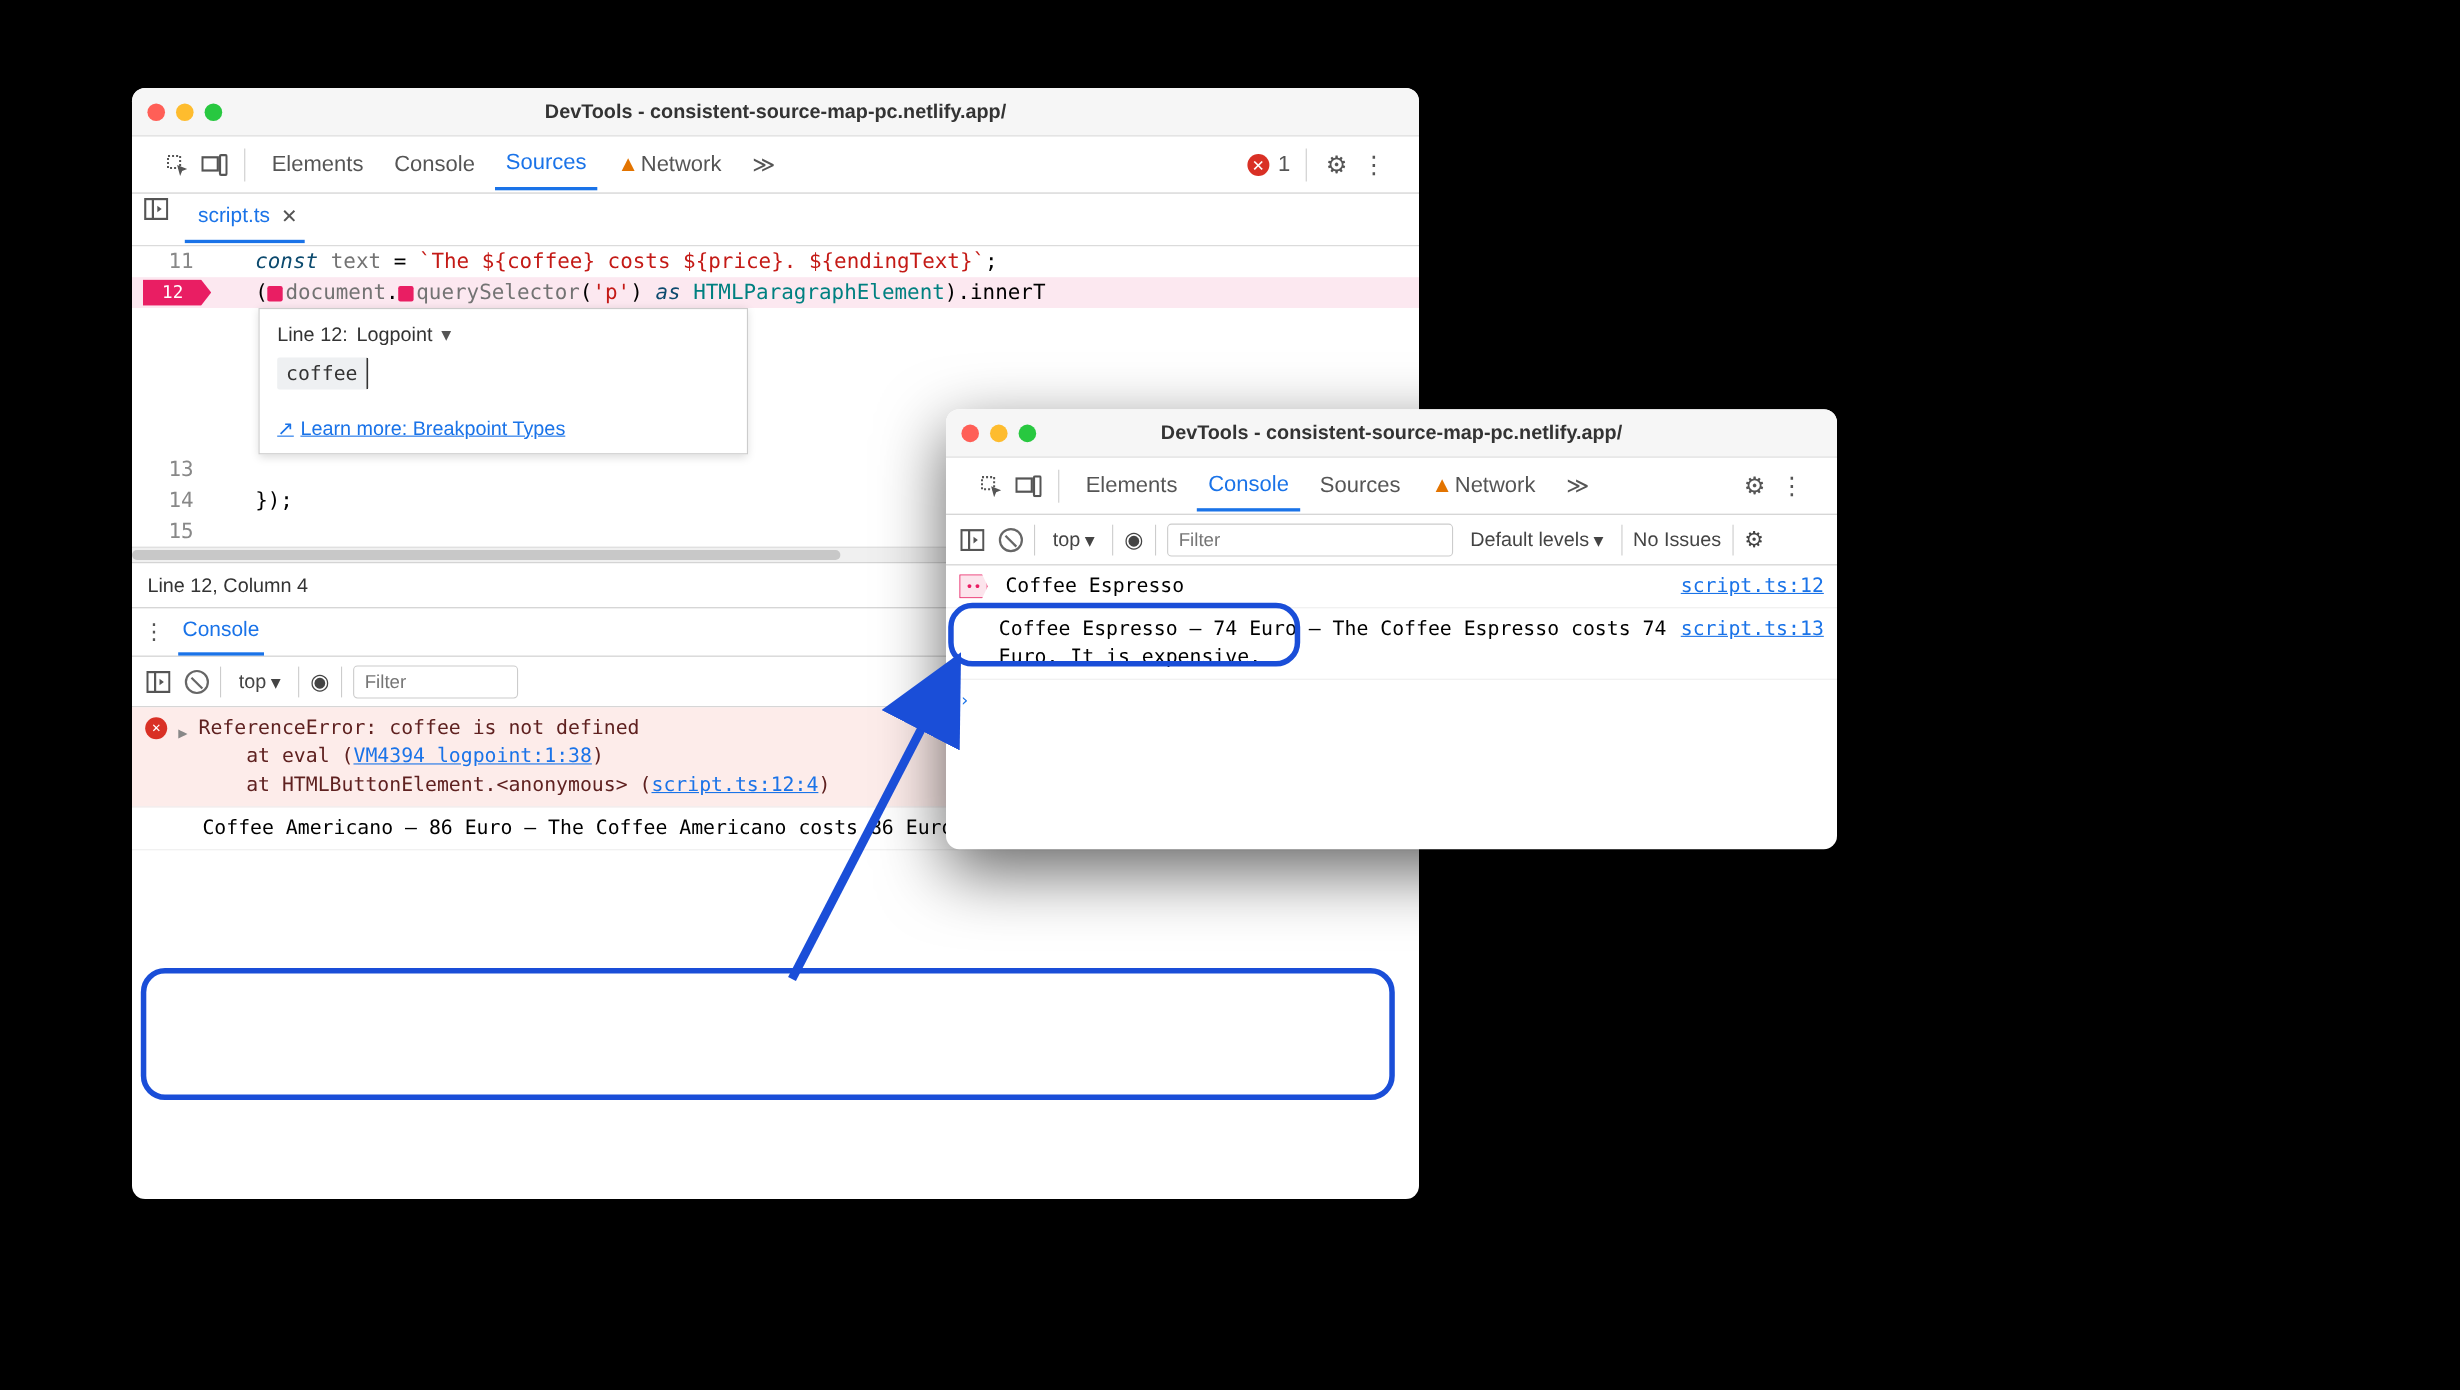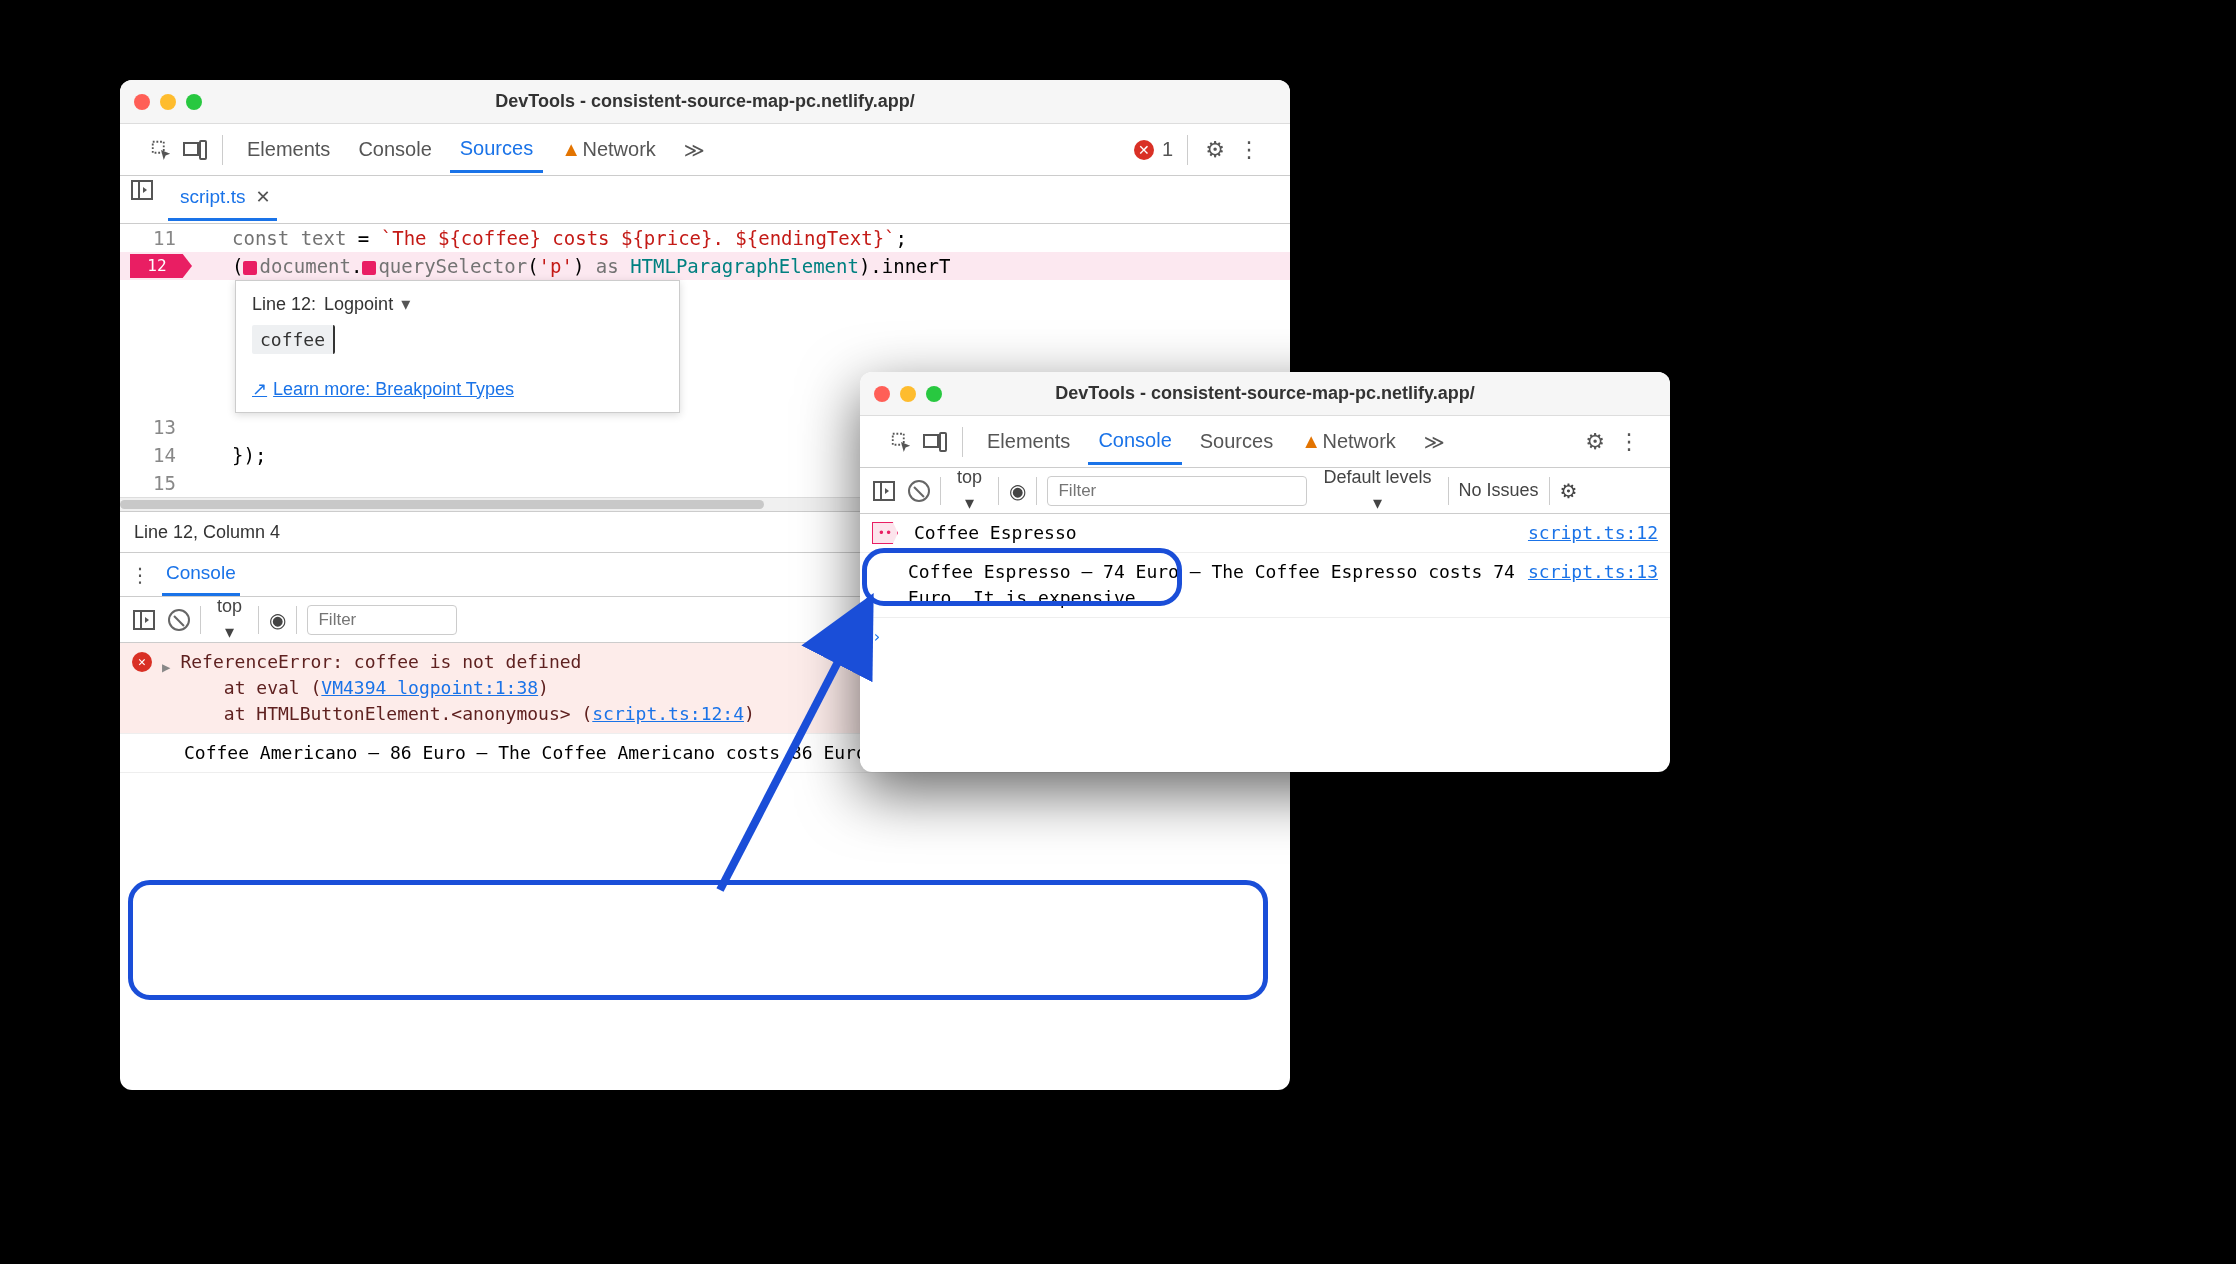--- a/index.html
+++ b/index.html
@@ -72,21 +72,21 @@
   .code-area { font-family: Menlo, Consolas, monospace; font-size: 19px; background:#fff; }
   .code-line { display:flex; align-items:flex-start; min-height:28px; line-height:28px; }
   .gutter { width:72px; text-align:right; padding-right:16px; color:#888; position:relative; flex-shrink:0;}
   .bp-marker {
     position:absolute; right:0; top:2px; height:24px; width:62px;
     background: linear-gradient(90deg, #e91e63, #e91e63);
     clip-path: polygon(0 0, 85% 0, 100% 50%, 85% 100%, 0 100%);
     color:#fff; display:flex; align-items:center; justify-content:center; font-size:16px; padding-right:8px;
   }
   .code { white-space: pre; padding-left: 40px; }
-  .kw { color: #737373; }
+  .kw { color: #0c4a6e; font-style: italic; }
   .var { color: #737373; }
   .str { color: #c41a16; }
   .type { color: #008080; }
   .tmpl { color: #c41a16; }
   .line12bg { background: #fce8f0; }
   .mini-badge { display:inline-block; width:14px; height:14px; background:#e91e63; border-radius:2px; vertical-align:middle; margin-right:2px;}
 
   .logpoint-popup {
     margin-left: 115px;
     width: 445px;
@@ -108,21 +108,21 @@
 
   .statusbar { height:42px; border-top:1px solid #ccc; border-bottom:1px solid #ccc; display:flex; align-items:center; padding:0 14px; font-size:18px; color:#333; justify-content:space-between;}
 
   .drawer-tabs { height:44px; display:flex; align-items:center; padding:0 10px; gap:12px; border-bottom:1px solid #ccc; font-size:19px;}
   .drawer-tabs .kebab { color:#555; font-size:20px;}
   .drawer-tabs .ctab { color:#1a73e8; border-bottom:3px solid #1a73e8; padding:9px 4px;}
 
   .console-toolbar {
     height:46px; display:flex; align-items:center; gap:10px; padding:0 10px; border-bottom:1px solid #ccc; font-size:18px; color:#444;
   }
-  .console-toolbar .sel { display:flex; align-items:center; gap:4px; padding:4px 6px;flex-direction:column;}
+  .console-toolbar .sel { display:flex; align-items:center; gap:4px; padding:4px 6px;}
   .console-toolbar .filter { border:1px solid #ccc; border-radius:4px; padding:4px 10px; color:#999; width:150px; font-size:17px;}
   .console-toolbar .filter2 { width:260px; }
   .console-toolbar .vdiv { width:1px; height:28px; background:#ccc; }
   .eye { font-size:20px; }
 
   .console-body { font-family: Menlo, Consolas, monospace; font-size:18px; }
   .crow { display:flex; padding:6px 12px; border-bottom:1px solid #eee; align-items:flex-start; gap:10px; line-height:26px;}
   .crow .msg { flex:1; white-space:pre-wrap; }
   .crow .src { color:#1a73e8; text-decoration:underline; white-space:nowrap;}
   .crow.error { background:#fdecea; color:#5f2120; }

